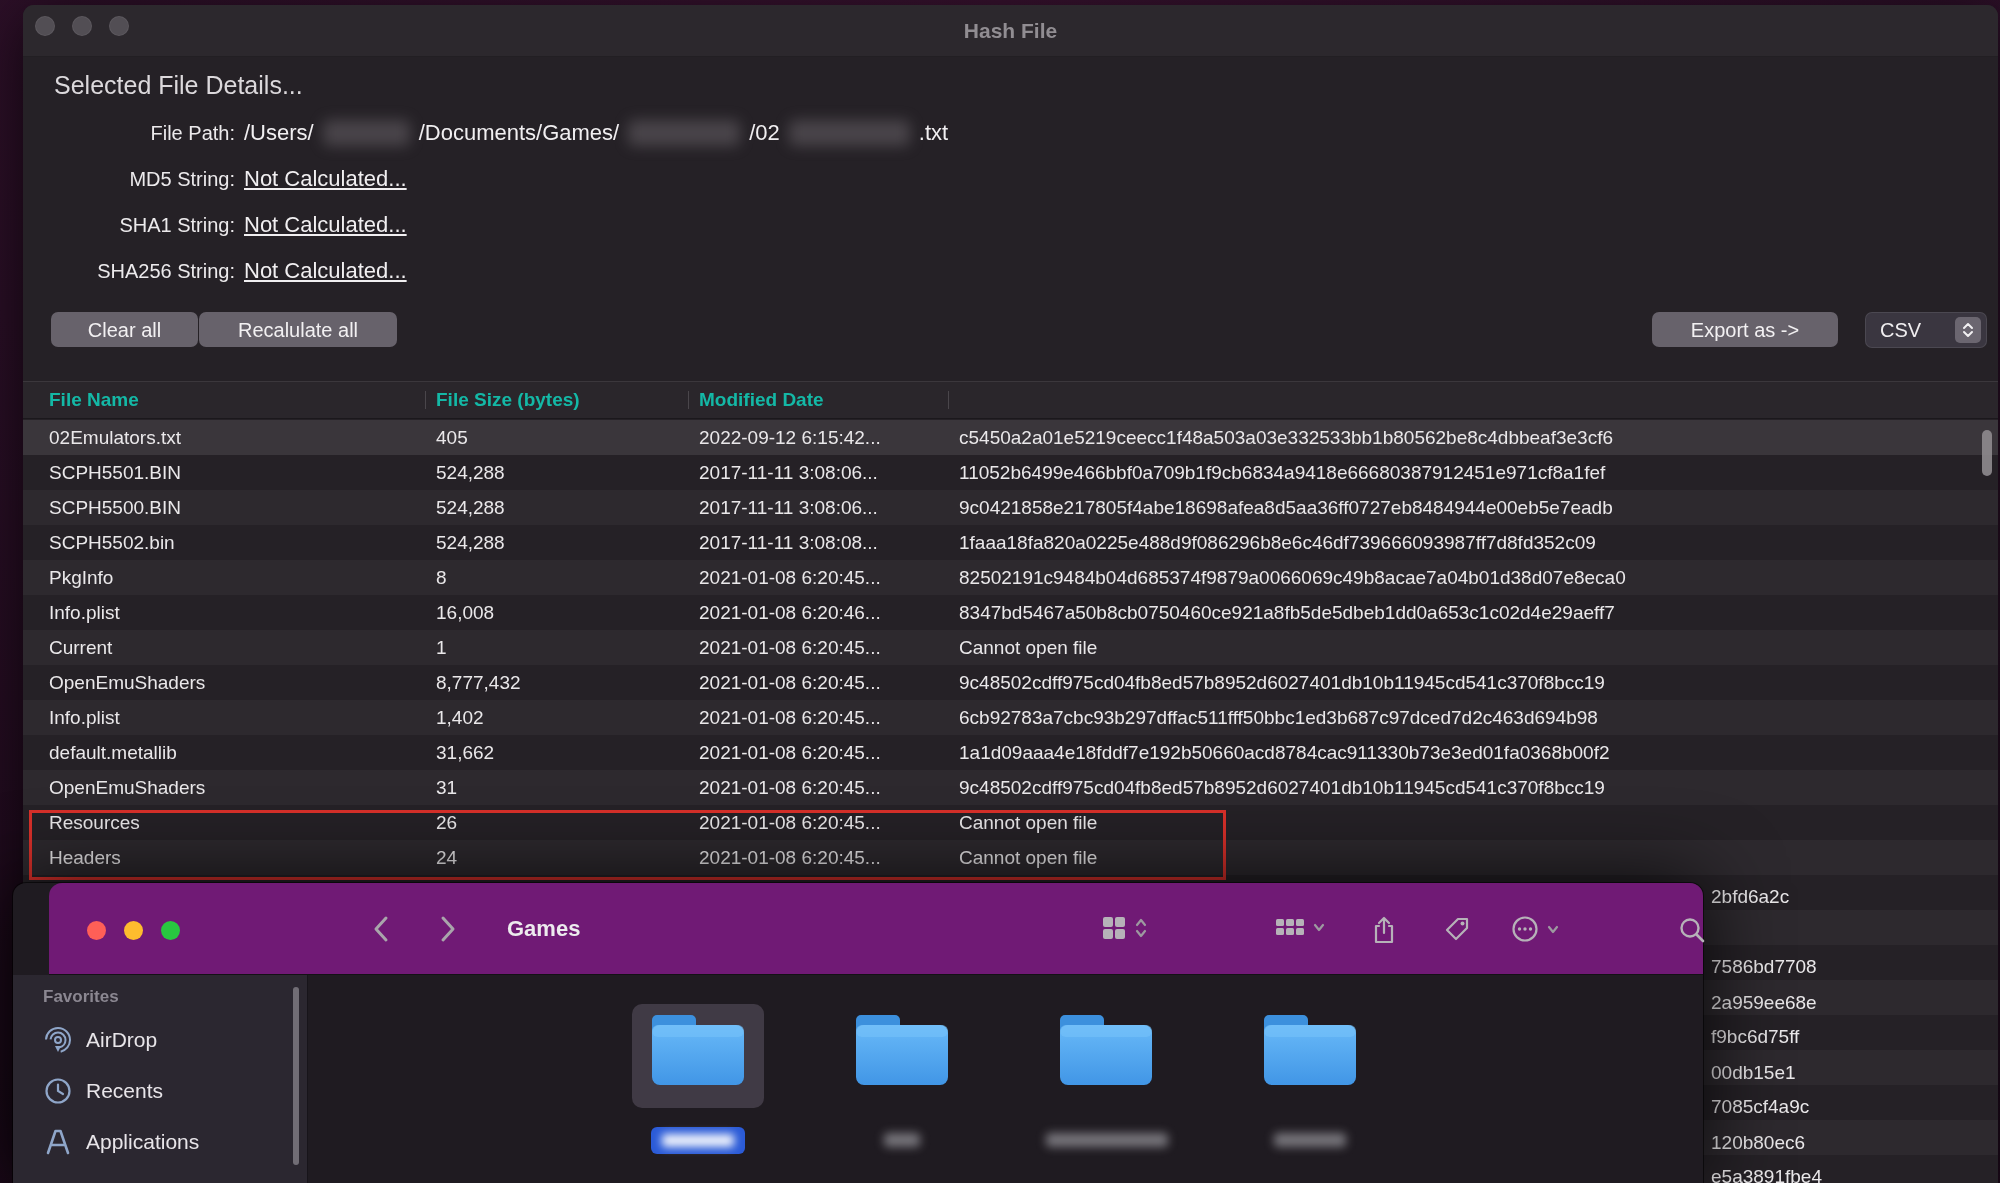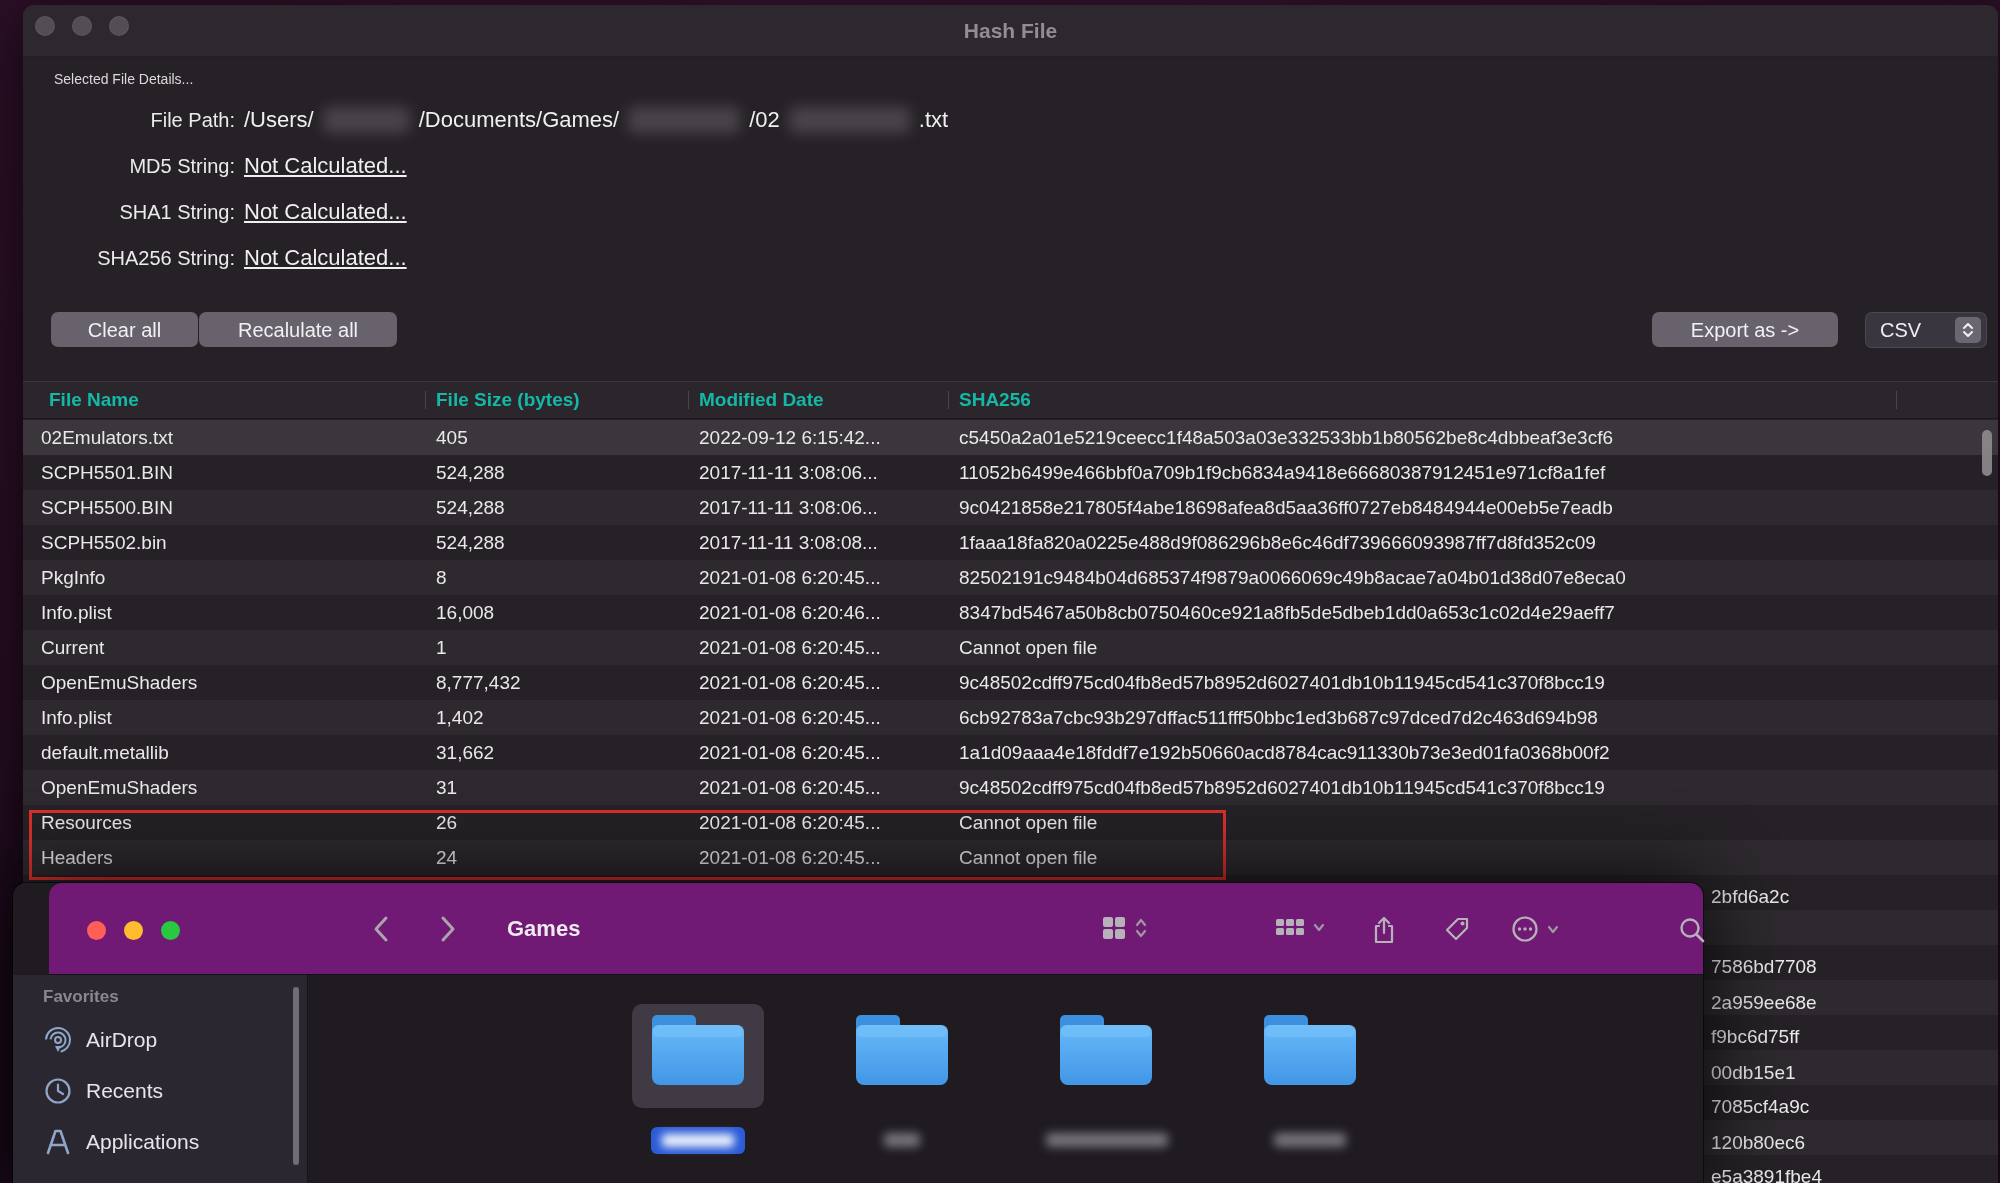--- a/index.html
+++ b/index.html
@@ -18,21 +18,21 @@
     box-shadow:0 10px 60px rgba(0,0,0,.7);
   }
   .titlebar { position:absolute; left:0; right:0; top:0; height:52px; background:#2c282d;
     border-radius:11px 11px 0 0; border-bottom:1px solid rgba(0,0,0,.22); }
   .titlebar .title { position:absolute; left:0; right:0; top:0; height:52px; line-height:52px;
     text-align:center; color:#918d92; font-size:21px; font-weight:700; }
   .tl { position:absolute; top:11px; width:20px; height:20px; border-radius:50%; }
   .tl.gray { background:#524e54; box-shadow:inset 0 0 0 1px rgba(255,255,255,.06); }
 
   .details { position:absolute; left:0; top:52px; right:0; }
-  .details .heading { margin:14px 0 10px 31px; font-size:14px; color:#dcd9dc; }
+  .details .heading { margin:14px 0 10px 31px; font-size:25px; color:#dcd9dc; }
   .drow { display:flex; align-items:center; height:46px; }
   .dlabel { width:212px; text-align:right; font-size:20px; color:#eceaec; flex:none; }
   .dvalue { margin-left:9px; font-size:22px; color:#f1eff1;text-decoration:underline; }
   .pathparts { display:flex; align-items:center; margin-left:9px; font-size:22px; color:#f1eff1; }
   .redact { height:26px; border-radius:6px; background:rgba(148,142,150,.32); filter:blur(7px); margin:0 9px; flex:none; }
   .redact.r1 { width:87px; } .redact.r2 { width:112px; } .redact.r3 { width:121px; }
 
   .actions { position:absolute; top:307px; left:0; right:0; height:38px; }
   .btn { position:absolute; height:35px; background:#67626b; color:#f2f0f2; font-size:20px;
     border:none; border-radius:7px; font-family:inherit; text-align:center; line-height:35px; cursor:default; }
@@ -52,21 +52,21 @@
     color:#14b8a6; padding-left:10px; }
   .hcell:first-child { padding-left:26px; }
   .hcell.divided::after { content:""; position:absolute; right:0; top:9px; bottom:9px; width:1px; background:#4a464b; }
 
   .tbody { position:absolute; top:415px; left:0; right:0; }
   .trow { display:grid; grid-template-columns:403px 263px 260px 948px 1fr; height:35px; align-items:center; }
   .trow.first { background:#3a363b; }
   .trow.mid { background:#2d292e; }
   .trow.dark { background:#252126; }
   .tcell { font-size:19px; color:#eae8ea; padding-left:10px; white-space:nowrap; overflow:hidden; }
-  .tcell:first-child { padding-left:18px; }
+  .tcell:first-child { padding-left:26px; }
 
   .continuation { position:absolute; top:870px; bottom:0; left:0; right:0;
     background:repeating-linear-gradient(180deg, #252126 0 35px, #2d292e 35px 70px); }
   .fragment { position:absolute; left:1688px; font-size:19px; color:#eae8ea; line-height:24px; white-space:nowrap; }
 
   .red-box { position:absolute; left:6px; top:805px; width:1197px; height:70px;
     border:3px solid #d8302a; z-index:4; }
 
   .hscroll { position:absolute; right:6px; top:425px; width:10px; height:46px; background:#8f8b8f;
     border-radius:5px; opacity:.9; z-index:3; }
@@ -167,21 +167,20 @@
               <path d="M3 7 L7 3 L11 7 M3 11 L7 15 L11 11" fill="none" stroke="#f2f0f2" stroke-width="2" stroke-linecap="round" stroke-linejoin="round"></path>
             </svg>
         </span>
       </div>
     </div>
 
     <div class="thead">
       <div class="hcell divided">File Name</div>
       <div class="hcell divided">File Size (bytes)</div>
       <div class="hcell divided">Modified Date</div>
-      <div class="hcell divided">SHA256</div>
       <div class="hcell"></div>
     </div>
 
     <div class="tbody">
         <div class="trow first">
           <div class="tcell">02Emulators.txt</div>
           <div class="tcell">405</div>
           <div class="tcell">2022-09-12 6:15:42...</div>
           <div class="tcell">c5450a2a01e5219ceecc1f48a503a03e332533bb1b80562be8c4dbbeaf3e3cf6</div>
           <div class="tcell"></div>

